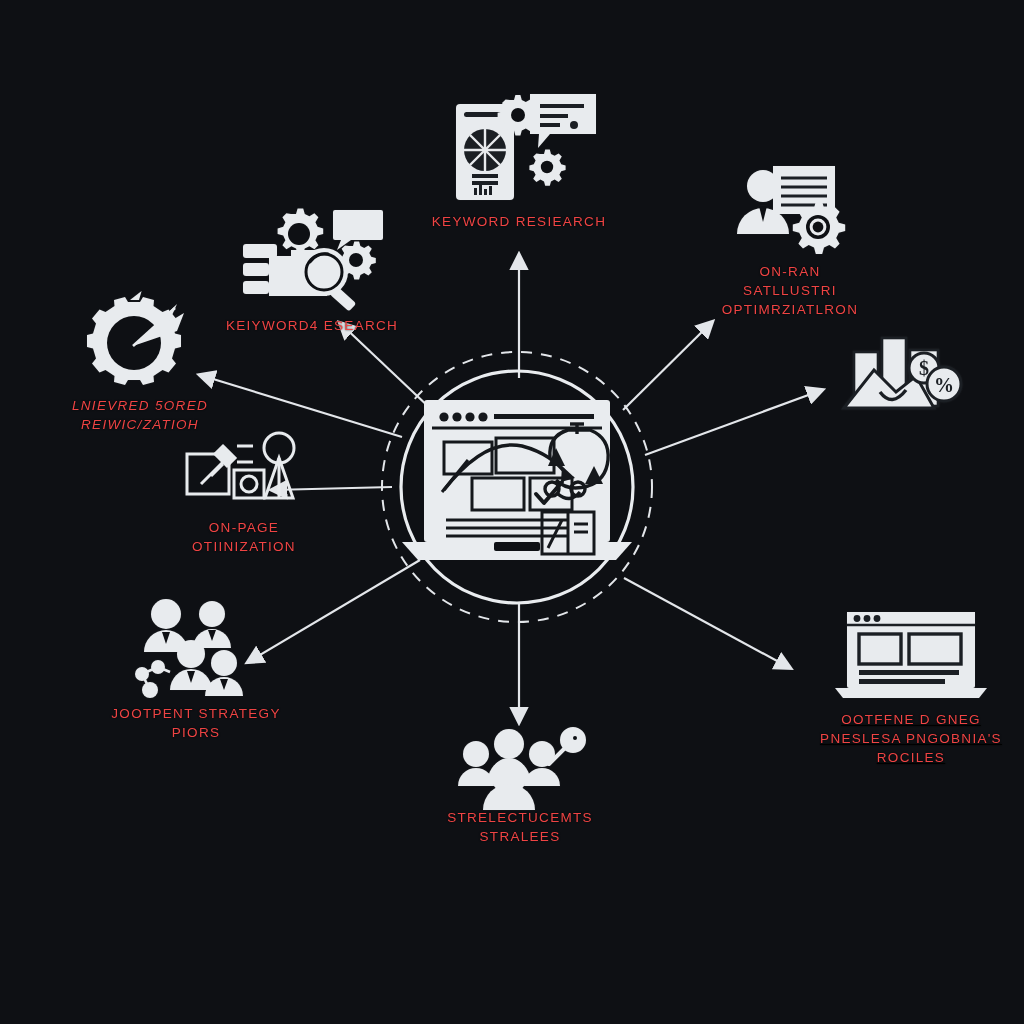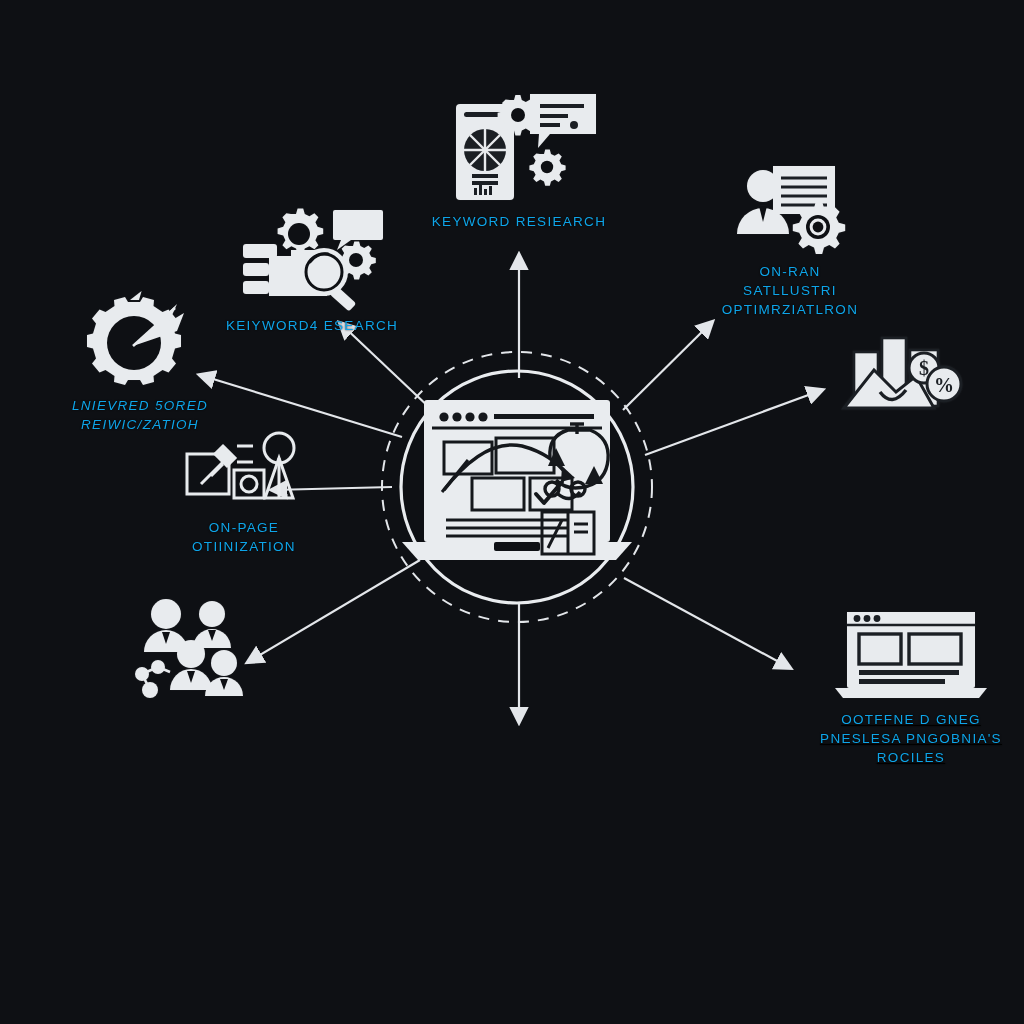--- a/index.html
+++ b/index.html
@@ -1,20 +1,20 @@
 <!DOCTYPE html>
 <html><head>
 <meta charset="utf-8">
 <style>
   html,body{margin:0;padding:0;background:#0d0f12;}
   body{width:1024px;height:1024px;overflow:hidden;font-family:"Liberation Sans",sans-serif;}
   #stage{position:relative;width:1024px;height:1024px;background:#0e1014;}
   .node{position:absolute;display:flex;flex-direction:column;align-items:center;}
   .ico{display:block;filter:drop-shadow(0 0 1px rgba(255,255,255,.06));}
-  .lbl{margin-top:8px;text-align:center;color:#0ea5e9;font-size:13.5px;letter-spacing:1.3px;
+  .lbl{margin-top:8px;text-align:center;color:#ef4444;font-size:13.5px;letter-spacing:1.3px;
        line-height:19px;font-weight:400;text-transform:uppercase;white-space:pre-line;
        text-shadow:0 0 2px rgba(0,0,0,.9);}
   svg{overflow:visible;}
   .edges{position:absolute;left:0;top:0;width:1024px;height:1024px;pointer-events:none;}
   #hub{position:absolute;left:372px;top:342px;width:290px;height:290px;}
 </style>
 </head>
 <body>
 
 <div id="stage">
@@ -214,22 +214,45 @@
         <circle cx="6" cy="78" r="7"></circle>
         <circle cx="22" cy="71" r="7"></circle>
         <circle cx="14" cy="94" r="8"></circle>
       </g>
       <g stroke="#e8ebee" stroke-width="2.6">
         <line x1="6" y1="78" x2="22" y2="71"></line>
           <line x1="6" y1="78" x2="14" y2="94"></line>
         <line x1="22" y1="71" x2="34" y2="76"></line>
       </g>
     </svg>
-  </div>
-
+    <div class="lbl">JOOTPENT STRATEGY
+PIORS</div>
+  </div>
+
+  <div class="node" style="left:424px; top:728px; width:192px;">
+    <svg class="ico" width="140" height="72" viewBox="0 0 140 72">
+      <g fill="#e8ebee">
+        <circle cx="26" cy="26" r="13"></circle>
+        <path d="M8 58 a18 18 0 0 1 36 0 z"></path>
+        <circle cx="92" cy="26" r="13"></circle>
+        <path d="M74 58 a18 18 0 0 1 36 0 z"></path>
+        <circle cx="59" cy="16" r="15"></circle>
+        <path d="M38 52 a21 21 0 0 1 42 0 z"></path>
+        <circle cx="59" cy="48" r="18"></circle>
+        <path d="M33 82 a26 26 0 0 1 52 0 z"></path>
+      </g>
+      <g fill="none" stroke="#e8ebee" stroke-width="4">
+        <circle cx="123" cy="12" r="11" fill="#e8ebee"></circle>
+        <circle cx="125" cy="10" r="4" fill="#0e1014"></circle>
+        <line x1="114" y1="21" x2="99" y2="36" stroke-linecap="round"></line>
+      </g>
+    </svg>
+    <div class="lbl">STRELECTUCEMTS
+STRALEES</div>
+  </div>
 
   <div class="node" style="left:806px; top:606px; width:210px;text-decoration:underline;">
     <svg class="ico" width="160" height="96" viewBox="0 0 160 96">
       <rect x="16" y="6" width="128" height="76" rx="2" fill="#e8ebee"></rect>
       <rect x="16" y="6" width="128" height="13" fill="#e8ebee"></rect>
       <line x1="16" y1="19" x2="144" y2="19" stroke="#1b1f24" stroke-width="2.6"></line>
       <circle cx="26" cy="12.5" r="3.4" fill="#1b1f24"></circle>
       <circle cx="36" cy="12.5" r="3.4" fill="#1b1f24"></circle>
       <circle cx="46" cy="12.5" r="3.4" fill="#1b1f24"></circle>
       <rect x="28" y="28" width="42" height="30" fill="none" stroke="#1b1f24" stroke-width="3.4"></rect>

